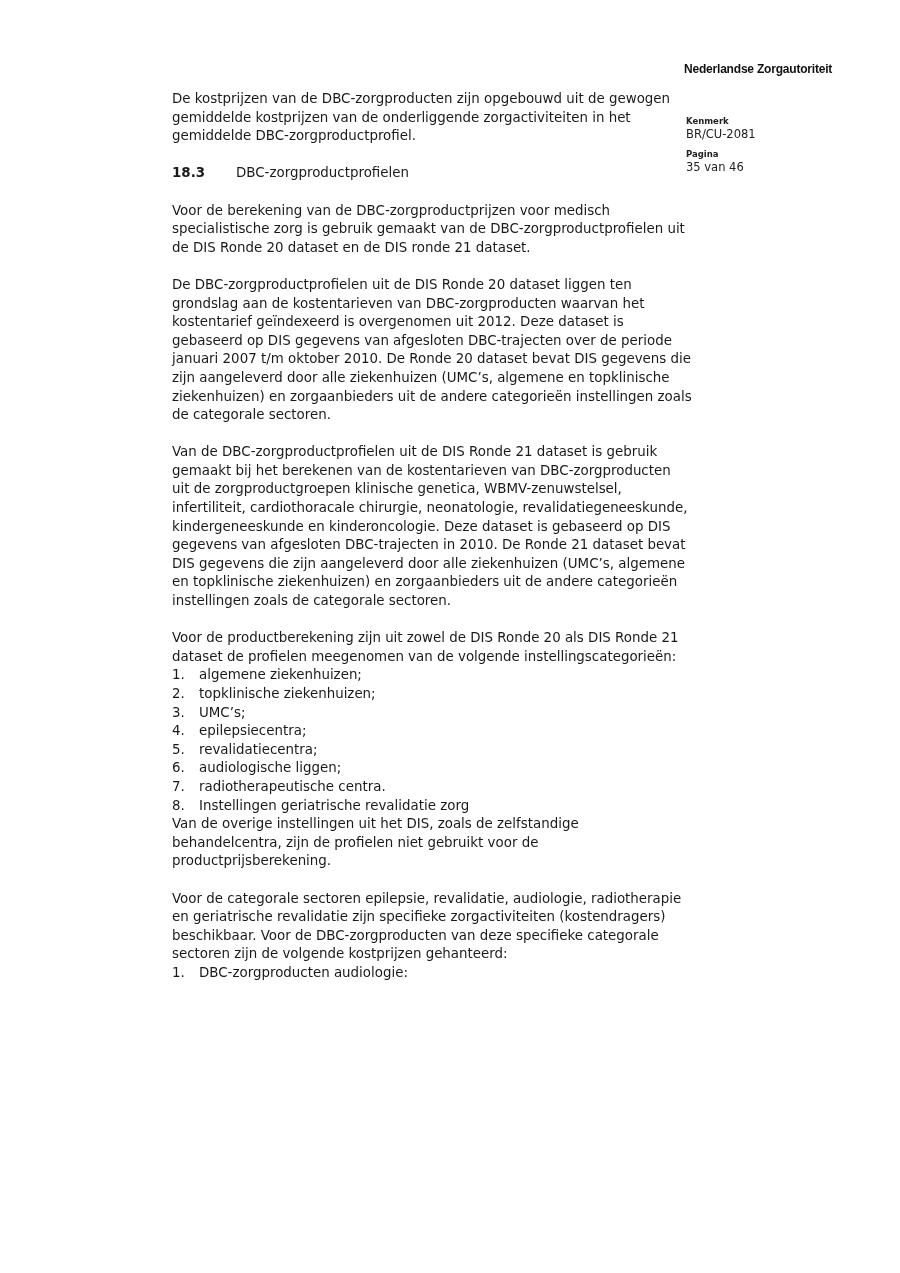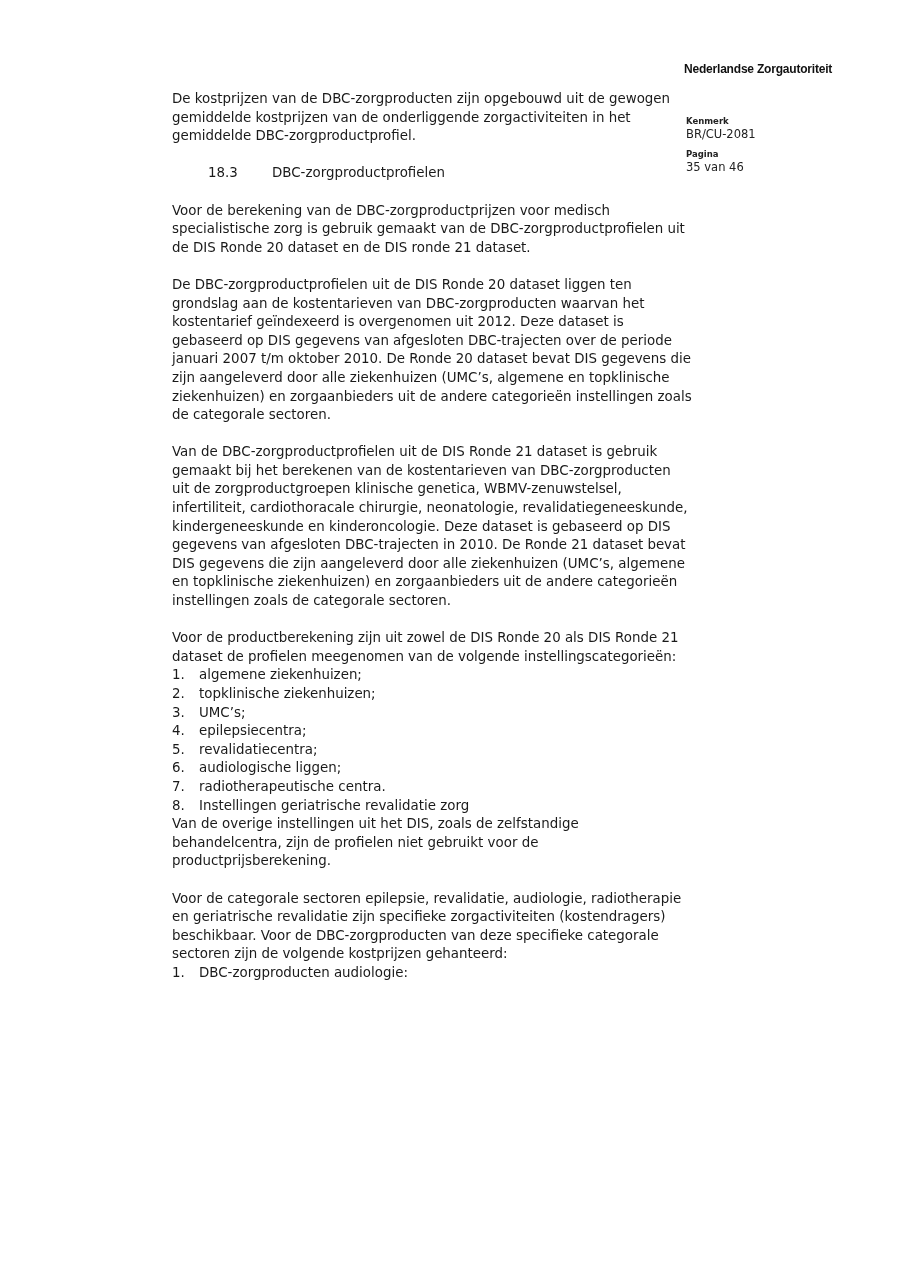--- a/index.html
+++ b/index.html
@@ -23,21 +23,21 @@
   .main {
     position: absolute; left: 172px; top: 90px; width: 520px;
     font-size: 13.4px; line-height: 18.6px;
   }
   .main p { margin: 0 0 18.6px 0; }
   .main p.tight { margin-bottom: 0; }
   h2 {
     font-size: 13.4px; font-weight: normal; margin: 0 0 18.6px 0;
     display: flex; line-height: 18.6px;
   }
-  h2 .num { font-weight: normal; width: 64px; flex: none; margin-left: 36px; }
+  h2 .num { font-weight: bold; width: 64px; flex: none; }
   h2 .ttl { flex: 1; }
   ol { list-style: none; margin: 0; padding: 0; }
   ol li { display: flex; }
   ol li .n { width: 27px; flex: none; }
   ol li .t { flex: 1; }
   .sub { display: block; }
 </style>
 </head>
 <body>
 

